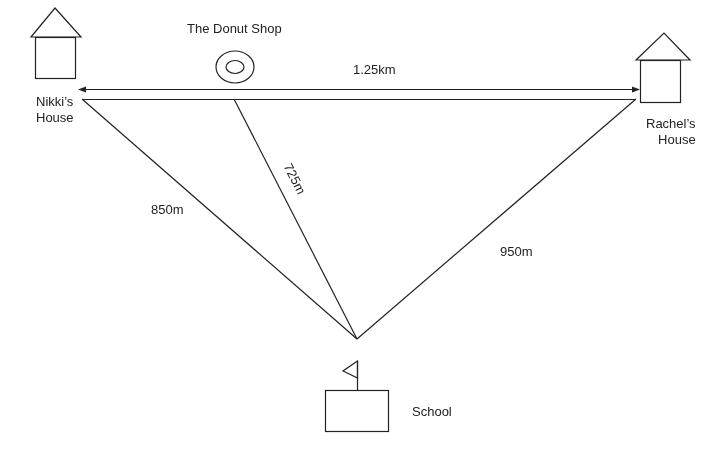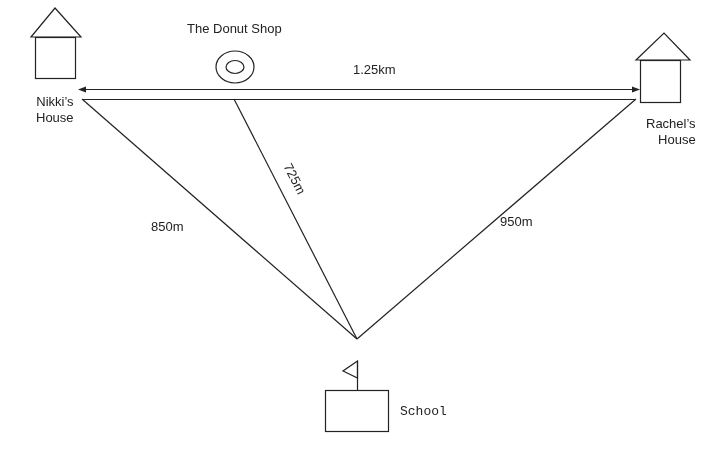--- a/index.html
+++ b/index.html
@@ -46,33 +46,33 @@
   <line x1="636" y1="99" x2="357" y2="339" stroke="#222" stroke-width="1.2"></line>
 
   <g stroke="#222" stroke-width="1.2" fill="none">
     <line x1="357.5" y1="361" x2="357.5" y2="390"></line>
     <polygon points="357.5,361 343,371 357.5,378"></polygon>
   </g>
 
   <rect x="325.5" y="390.5" width="63" height="41" stroke="#222" stroke-width="1.2" fill="none"></rect>
 </svg>
 
-<div class="lbl" style="left:36px; top:94px;text-align:right;">
+<div class="lbl" style="left:36px; top:94px;">
   <div>Nikki’s</div>
   <div>House</div>
 </div>
 
 <div class="lbl" style="left:646px; top:116px;text-align:right;">
   <div>Rachel’s</div>
   <div>House</div>
 </div>
 
 <div class="lbl" style="left:187px; top:21px;">The Donut Shop</div>
 
-<div class="lbl" style="left:400px; top:404px;font-family:Liberation Mono, monospace;">School</div>
+<div class="lbl" style="left:412px; top:404px;">School</div>
 
 <div class="lbl" style="left:353px; top:62px;">1.25km</div>
 
-<div class="lbl" style="left:151px; top:219px;">850m</div>
+<div class="lbl" style="left:151px; top:202px;">850m</div>
 
-<div class="lbl" style="left:500px; top:214px;">950m</div>
+<div class="lbl" style="left:500px; top:244px;">950m</div>
 
 <div class="lbl" style="left:278px; top:171px; transform:rotate(63deg); transform-origin:center;">725m</div>
 
 </body></html>

